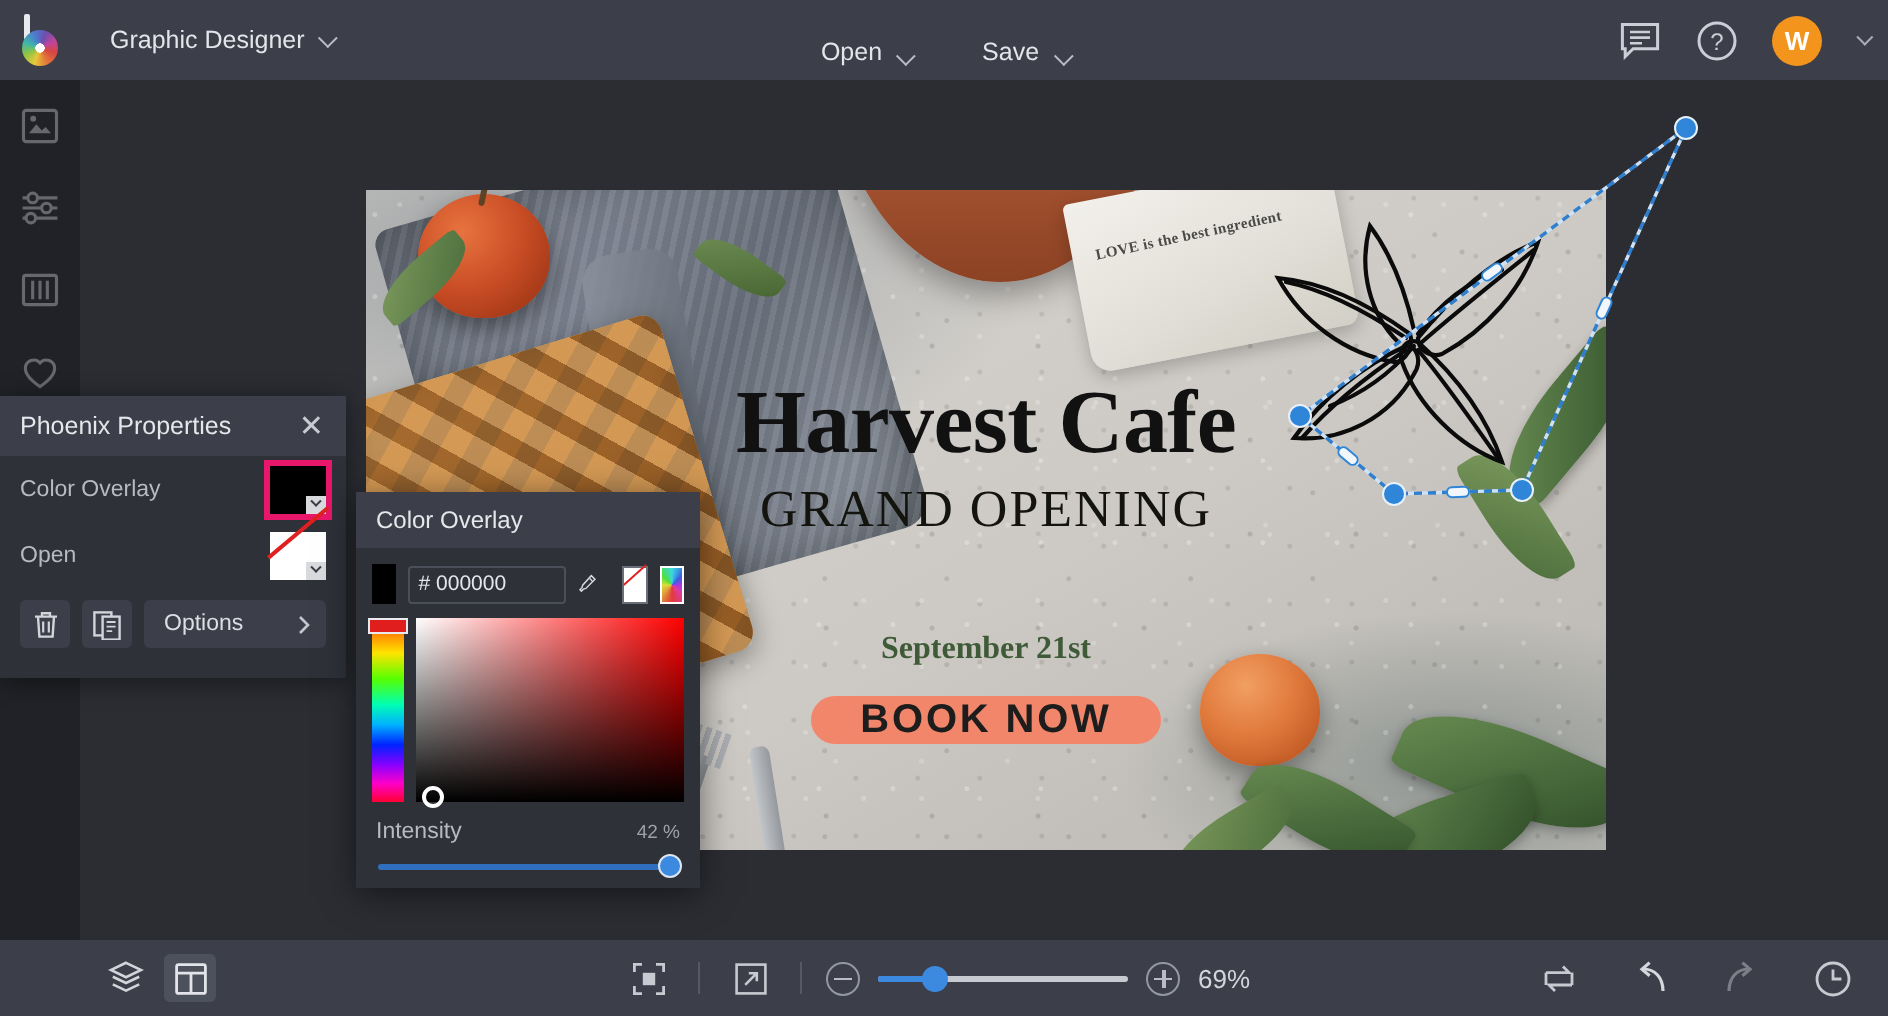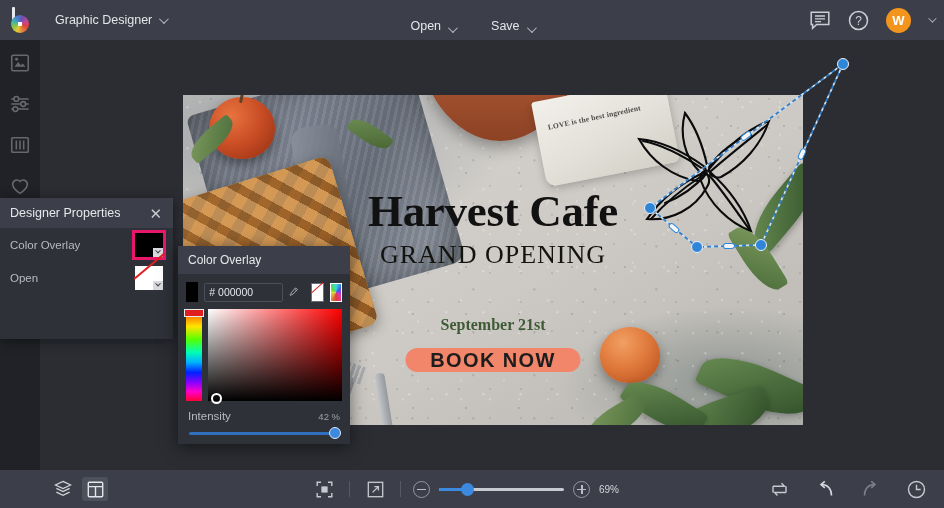--- a/index.html
+++ b/index.html
@@ -314,21 +314,21 @@
   .bb-ic-btn { width:26px; height:24px; display:flex; align-items:center; justify-content:center; border-radius:3px; cursor:pointer; }
   .bb-ic-btn.active { background:#4d515c; }
   .bb-center { position:absolute; left:0; right:0; display:flex; justify-content:center; align-items:center; gap:9px; }
   .sep { width:1px; height:16px; background:#565a65; margin:0 3px; }
   .zbtn { width:17px; height:17px; border-radius:50%; border:1.4px solid #9498a2; position:relative; cursor:pointer; }
   .zbtn:before { content:""; position:absolute; left:3px; top:7px; width:9px; height:1.5px; background:#b9bcc6; }
   .zbtn.plus:after { content:""; position:absolute; left:7px; top:3px; width:1.5px; height:9px; background:#b9bcc6; }
   .ztrack { width:125px; height:3px; background:#c7cad1; border-radius:2px; position:relative; cursor:pointer; }
   .zfill { position:absolute; left:0; top:0; height:3px; width:24px; background:#3b8ae0; border-radius:2px; }
   .zthumb { position:absolute; left:22px; top:-5px; width:13px; height:13px; border-radius:50%; background:#3b8ae0; cursor:pointer; }
-  .zval { font-size:10px; color:#d3d5db; min-width:34px; }
+  .zval { font-size:13px; color:#d3d5db; min-width:34px; }
   .bb-right { position:absolute; right:18px; display:flex; align-items:center; gap:26px; }
   .dim { opacity:.42; }
 </style>
 </head>
 <body>
 
 <div id="app">
 
   <div class="topbar">
     <div class="logo-wrap">
@@ -472,21 +472,21 @@
       <div class="handle" style="left:721px; top:205px;"></div>
       <div class="mhandle" style="left:706px; top:96px; transform:translate(-50%,-50%) rotate(-36deg);"></div>
       <div class="mhandle" style="left:634px; top:188px; transform:translate(-50%,-50%) rotate(40deg);"></div>
       <div class="mhandle" style="left:689px; top:206px; transform:translate(-50%,-50%) rotate(-2deg);"></div>
       <div class="mhandle" style="left:762px; top:114px; transform:translate(-50%,-50%) rotate(-66deg);"></div>
     </div>
   </div>
 
   <div class="props">
     <div class="props-hd">
-      <div class="props-title">Designer Properties</div>
+      <div class="props-title">Phoenix Properties</div>
       <div class="props-x">✕</div>
     </div>
 
     <div class="prow">
       <span>Color Overlay</span>
       <div class="sw-wrap">
         <div class="sw sw-black sel">
           <span class="sw-caret">
               <i></i>
             </span>
@@ -498,20 +498,41 @@
       <span>Open</span>
       <div class="sw-wrap">
         <div class="sw sw-none">
           <span class="sw-caret">
               <i></i>
             </span>
         </div>
       </div>
     </div>
 
+    <div class="pbtns">
+      <div class="pbtn">
+        <svg width="14" height="15" viewBox="0 0 14 15">
+          <path d="M1.5 3.3h11M5 3.3V1.6h4v1.7M3 3.3l.7 10h6.6l.7-10" fill="none" stroke="#d2d4da" stroke-width="1.2"></path>
+          <path d="M5.6 5.8v5.4M8.4 5.8v5.4" stroke="#d2d4da" stroke-width="1.1"></path>
+        </svg>
+      </div>
+      <div class="pbtn">
+        <svg width="15" height="15" viewBox="0 0 15 15">
+          <rect x="1.2" y="1.2" width="8.5" height="11.5" fill="none" stroke="#d2d4da" stroke-width="1.2"></rect>
+          <rect x="5.3" y="3.3" width="8.5" height="11.5" fill="#3c3f49" stroke="#d2d4da" stroke-width="1.2"></rect>
+          <path d="M7.3 6h4.5M7.3 8.3h4.5M7.3 10.6h2.8" stroke="#d2d4da" stroke-width=".9"></path>
+        </svg>
+      </div>
+      <div class="opt-btn">
+        <span>Options</span>
+        <svg width="8" height="11" viewBox="0 0 8 11">
+          <path d="M2 1.5L6 5.5 2 9.5" fill="none" stroke="#c3c6cd" stroke-width="1.3"></path>
+        </svg>
+      </div>
+    </div>
   </div>
 
   <div class="copop">
     <div class="copop-hd">
       <div class="copop-title">Color Overlay</div>
     </div>
 
     <div class="hexrow">
       <div class="hex-sw"></div>
       <input class="hex-in" type="text" value="# 000000" style="">

